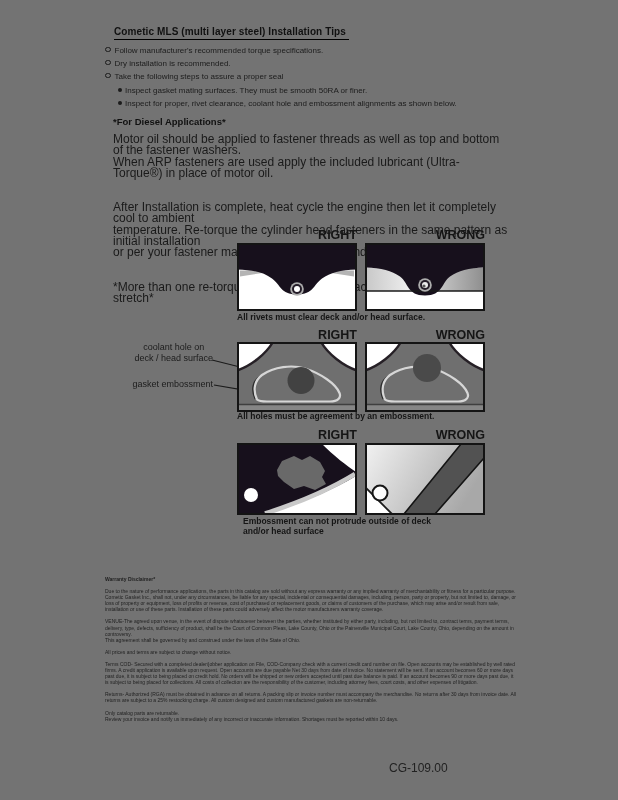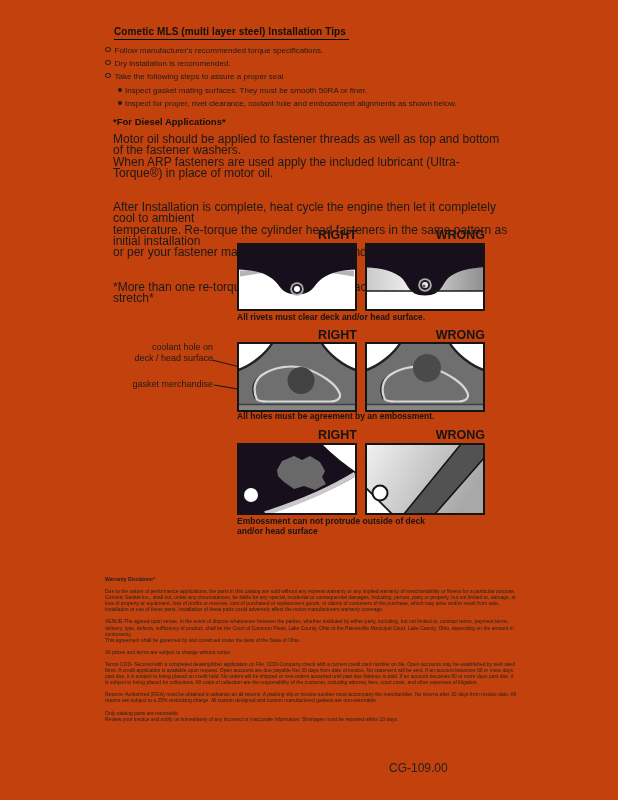--- a/index.html
+++ b/index.html
@@ -1,17 +1,17 @@
 <!DOCTYPE html>
 <html><head>
 <meta charset="utf-8">
 <style>
   html,body { margin:0; padding:0; background:#ffffff; }
   .page {
-    position:relative; width:618px; height:800px; background:#c2410c;
+    position:relative; width:618px; height:800px; background:#737373;
     font-family:"Liberation Sans", sans-serif; color:#1a1a1a; overflow:hidden;
   }
   .title {
     position:absolute; left:114px; top:26px;
     font-size:10px; font-weight:bold; letter-spacing:.1px;
     border-bottom:1.5px solid #000; padding:0 3px 2px 0; color:#111;
   }
   .bullets { position:absolute; left:105px; top:44px; font-size:8px; line-height:13.2px; color:#1c1c1c; }
   .b-item { white-space:nowrap; }
   .b-sub  { margin-left:13px; }
@@ -26,21 +26,21 @@
   .diesel { position:absolute; left:113px; top:116px; width:395px; }
   .diesel-h { font-size:9.5px; font-weight:bold; color:#111; }
   .diesel p { margin:7px 0 0 0; font-size:12px; line-height:11.3px; white-space:pre-line; }
   .diesel p.sp { margin-top:23px; }
 
   .dlabel { position:absolute; width:120px; text-align:right; font-size:12.5px; font-weight:bold; color:#151515; }
   .dbox   { position:absolute; width:120px; }
   .dbox svg { display:block; }
   .dcaption { position:absolute; font-size:8.5px; font-weight:bold; color:#151515; white-space:pre-line; line-height:9.5px; }
 
-  .callout { position:absolute; text-align:right; font-size:9px; line-height:10.5px; white-space:pre-line; color:#1c1c1c; }
+  .callout { position:absolute; text-align:center; font-size:9px; line-height:10.5px; white-space:pre-line; color:#1c1c1c; }
   .callout-lines { position:absolute; left:115px; top:338px; }
 
   .fineprint { position:absolute; left:105px; top:576px; width:413px; font-size:5px; line-height:6.1px; color:#222; }
   .fineprint .fp-h { font-weight:bold; margin:0 0 6px 0; }
   .fineprint p { margin:6px 0 0 0; white-space:pre-line; }
   .footer { position:absolute; left:389px; top:761px; font-size:12px; color:#222; }
 </style>
 </head>
 <body>
 
@@ -101,21 +101,21 @@
       <rect x="1" y="1" width="118" height="66" fill="none" stroke="#141414" stroke-width="2"></rect>
     </svg>
   </div>
   <div class="dcaption" style="left:237px; top:313px;">All rivets must clear deck and/or head surface.</div>
 
   <div class="dlabel" style="left:237px; top:328px;">RIGHT</div>
   <div class="dlabel" style="left:365px; top:328px;">WRONG</div>
 
   <div class="callout" style="right:405px; top:342px;">coolant hole on
 deck / head surface</div>
-  <div class="callout" style="right:405px; top:379px;">gasket merchandise</div>
+  <div class="callout" style="right:405px; top:379px;">gasket embossment</div>
   <svg class="callout-lines" width="185" height="62" viewBox="0 0 185 62">
     <line x1="97" y1="22" x2="181" y2="43" stroke="#1a1a1a" stroke-width="1.2"></line>
     <line x1="99" y1="47" x2="146" y2="55" stroke="#1a1a1a" stroke-width="1.2"></line>
   </svg>
 
   <div class="dbox" style="left:237px; top:342px;">
     <svg width="120" height="70" viewBox="0 0 120 70">
       <rect x="0" y="0" width="120" height="70" fill="#6f6f6f"></rect>
       <line x1="1" y1="62.5" x2="119" y2="62.5" stroke="#3f3f3f" stroke-width="1.5"></line>
       <rect x="1" y="63.5" width="118" height="6.5" fill="#868686"></rect>
@@ -168,21 +168,21 @@
         </linearGradient>
       </defs>
       <rect x="0" y="0" width="120" height="72" fill="url(#g-band)"></rect>
       <polygon points="0,44 28,72 0,72" fill="#ffffff"></polygon>
       <line x1="0" y1="44" x2="28" y2="72" stroke="#1b1b1b" stroke-width="1.8"></line>
       <polygon points="96,1 119,1 119,15 70,71 39,71" fill="#525252" stroke="#141414" stroke-width="1.6"></polygon>
       <circle cx="15" cy="50" r="7.5" fill="#fdfdfd" stroke="#161616" stroke-width="2"></circle>
       <rect x="1" y="1" width="118" height="70" fill="none" stroke="#141414" stroke-width="2"></rect>
     </svg>
   </div>
-  <div class="dcaption" style="left:237px; top:517px; width:215px;">Embossment can not protrude outside of deck
+  <div class="dcaption" style="left:243px; top:517px; width:215px;">Embossment can not protrude outside of deck
 and/or head surface</div>
 
   <div class="fineprint">
     <div class="fp-h">Warranty Disclaimer*</div>
     <p>Due to the nature of performance applications, the parts in this catalog are sold without any express warranty or any implied warranty of merchantability or fitness for a particular purpose.  Cometic Gasket Inc., shall not, under any circumstances, be liable for any special, incidental or consequential damages, including, person, party or property, but not limited to, damage, or loss of property or equipment, loss of profits or revenue, cost of purchased or replacement goods, or claims of customers of the purchase, which may arise and/or result from sale, installation or use of these parts.  Installation of these parts could adversely affect the motor manufacturers warranty coverage.</p>
     <p>VENUE-The agreed upon venue, in the event of dispute whatsoever between the parties, whether instituted by either party, including, but not limited to, contract terms, payment terms, delivery, type, defects, sufficiency of product, shall be the Court of Common Pleas, Lake County, Ohio or the Painesville Municipal Court, Lake County, Ohio, depending on the amount in controversy.
 This agreement shall be governed by and construed under the laws of the State of Ohio.</p>
     <p>All prices and terms are subject to change without notice.</p>
     <p>Terms COD- Secured with a completed dealer/jobber application on File, COD-Company check with a current credit card number on file.  Open accounts may be established by well rated firms.  A credit application is available upon request.  Open accounts are due payable Net 30 days from date of invoice.  No statement will be sent.  If an account becomes 60 or more days past due, it is subject to being placed on credit hold.  No orders will be shipped or new orders accepted until past due balance is paid.  If an account becomes 90 or more days past due, it is subject to being placed for collections.  All costs of collection are the responsibility of the customer, including attorney fees, court costs, and other expenses of litigation.</p>
     <p>Returns- Authorized (RGA) must be obtained in advance on all returns.  A packing slip or invoice number must accompany the merchandise.  No returns after 30 days from invoice date.  All returns are subject to a 25% restocking charge.  All custom designed and custom manufactured gaskets are non-returnable.</p>

